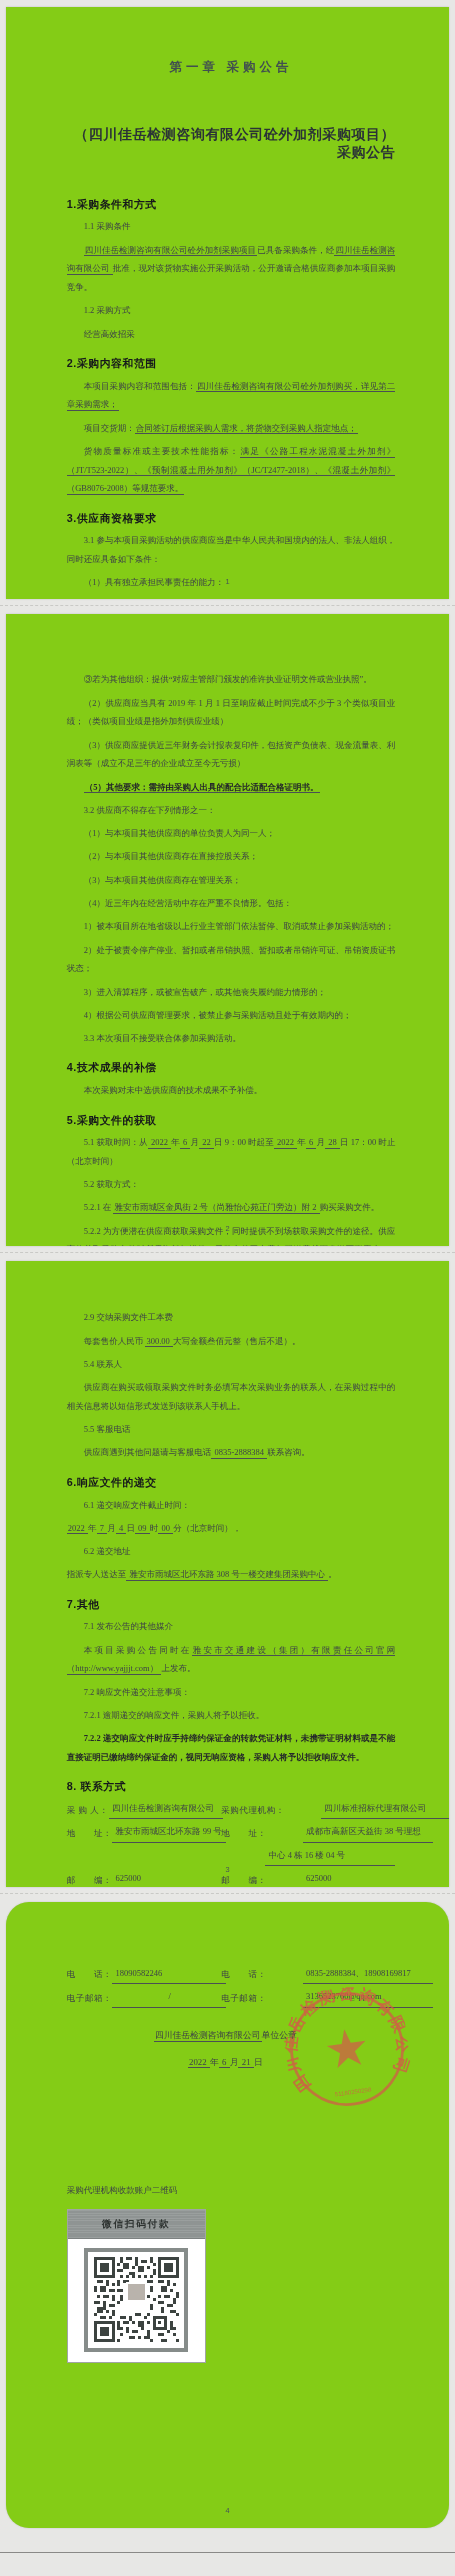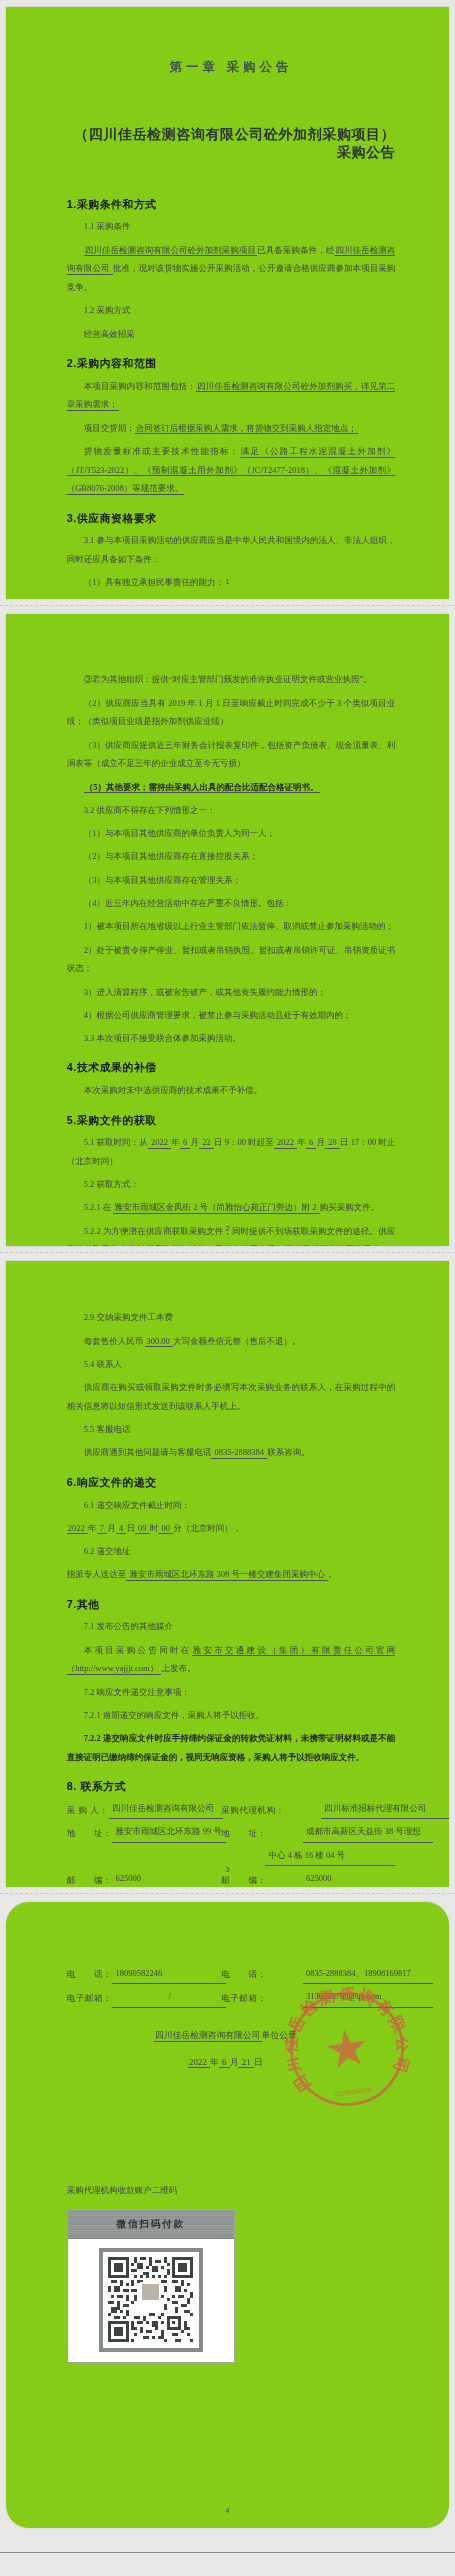--- a/index.html
+++ b/index.html
@@ -73,21 +73,21 @@
     position: relative; z-index: 2;
   }
   .stamp {
     position: absolute; right: -12.5px; top: -39px;
     width: 122px; height: 122px;
     transform: rotate(-8deg); opacity: .88; z-index: 1;
   }
   
   .qr-label { font-size: 8.5px; color: #3d4347; margin-top: 16px; }
   .qr-card {
-    width: 168px; margin-top: 12.5px;
+    width: 139px; margin-top: 12.5px;
     border: 0.6px solid #a0a5a3; background: #fff;
   }
   .qr-header {
     height: 28.4px; display: flex; align-items: center; justify-content: center;
     background: #8f9493;
     background-image: repeating-linear-gradient(180deg, rgba(255,255,255,.10) 0 0.6px, rgba(0,0,0,0) 0.6px 1.7px);
     border-bottom: 0.6px solid #7d8281;
     color: #2d3230; font-weight: 700; font-size: 9.7px; letter-spacing: 1.7px;
     font-family: "Liberation Sans","DejaVu Sans",sans-serif;
   }

